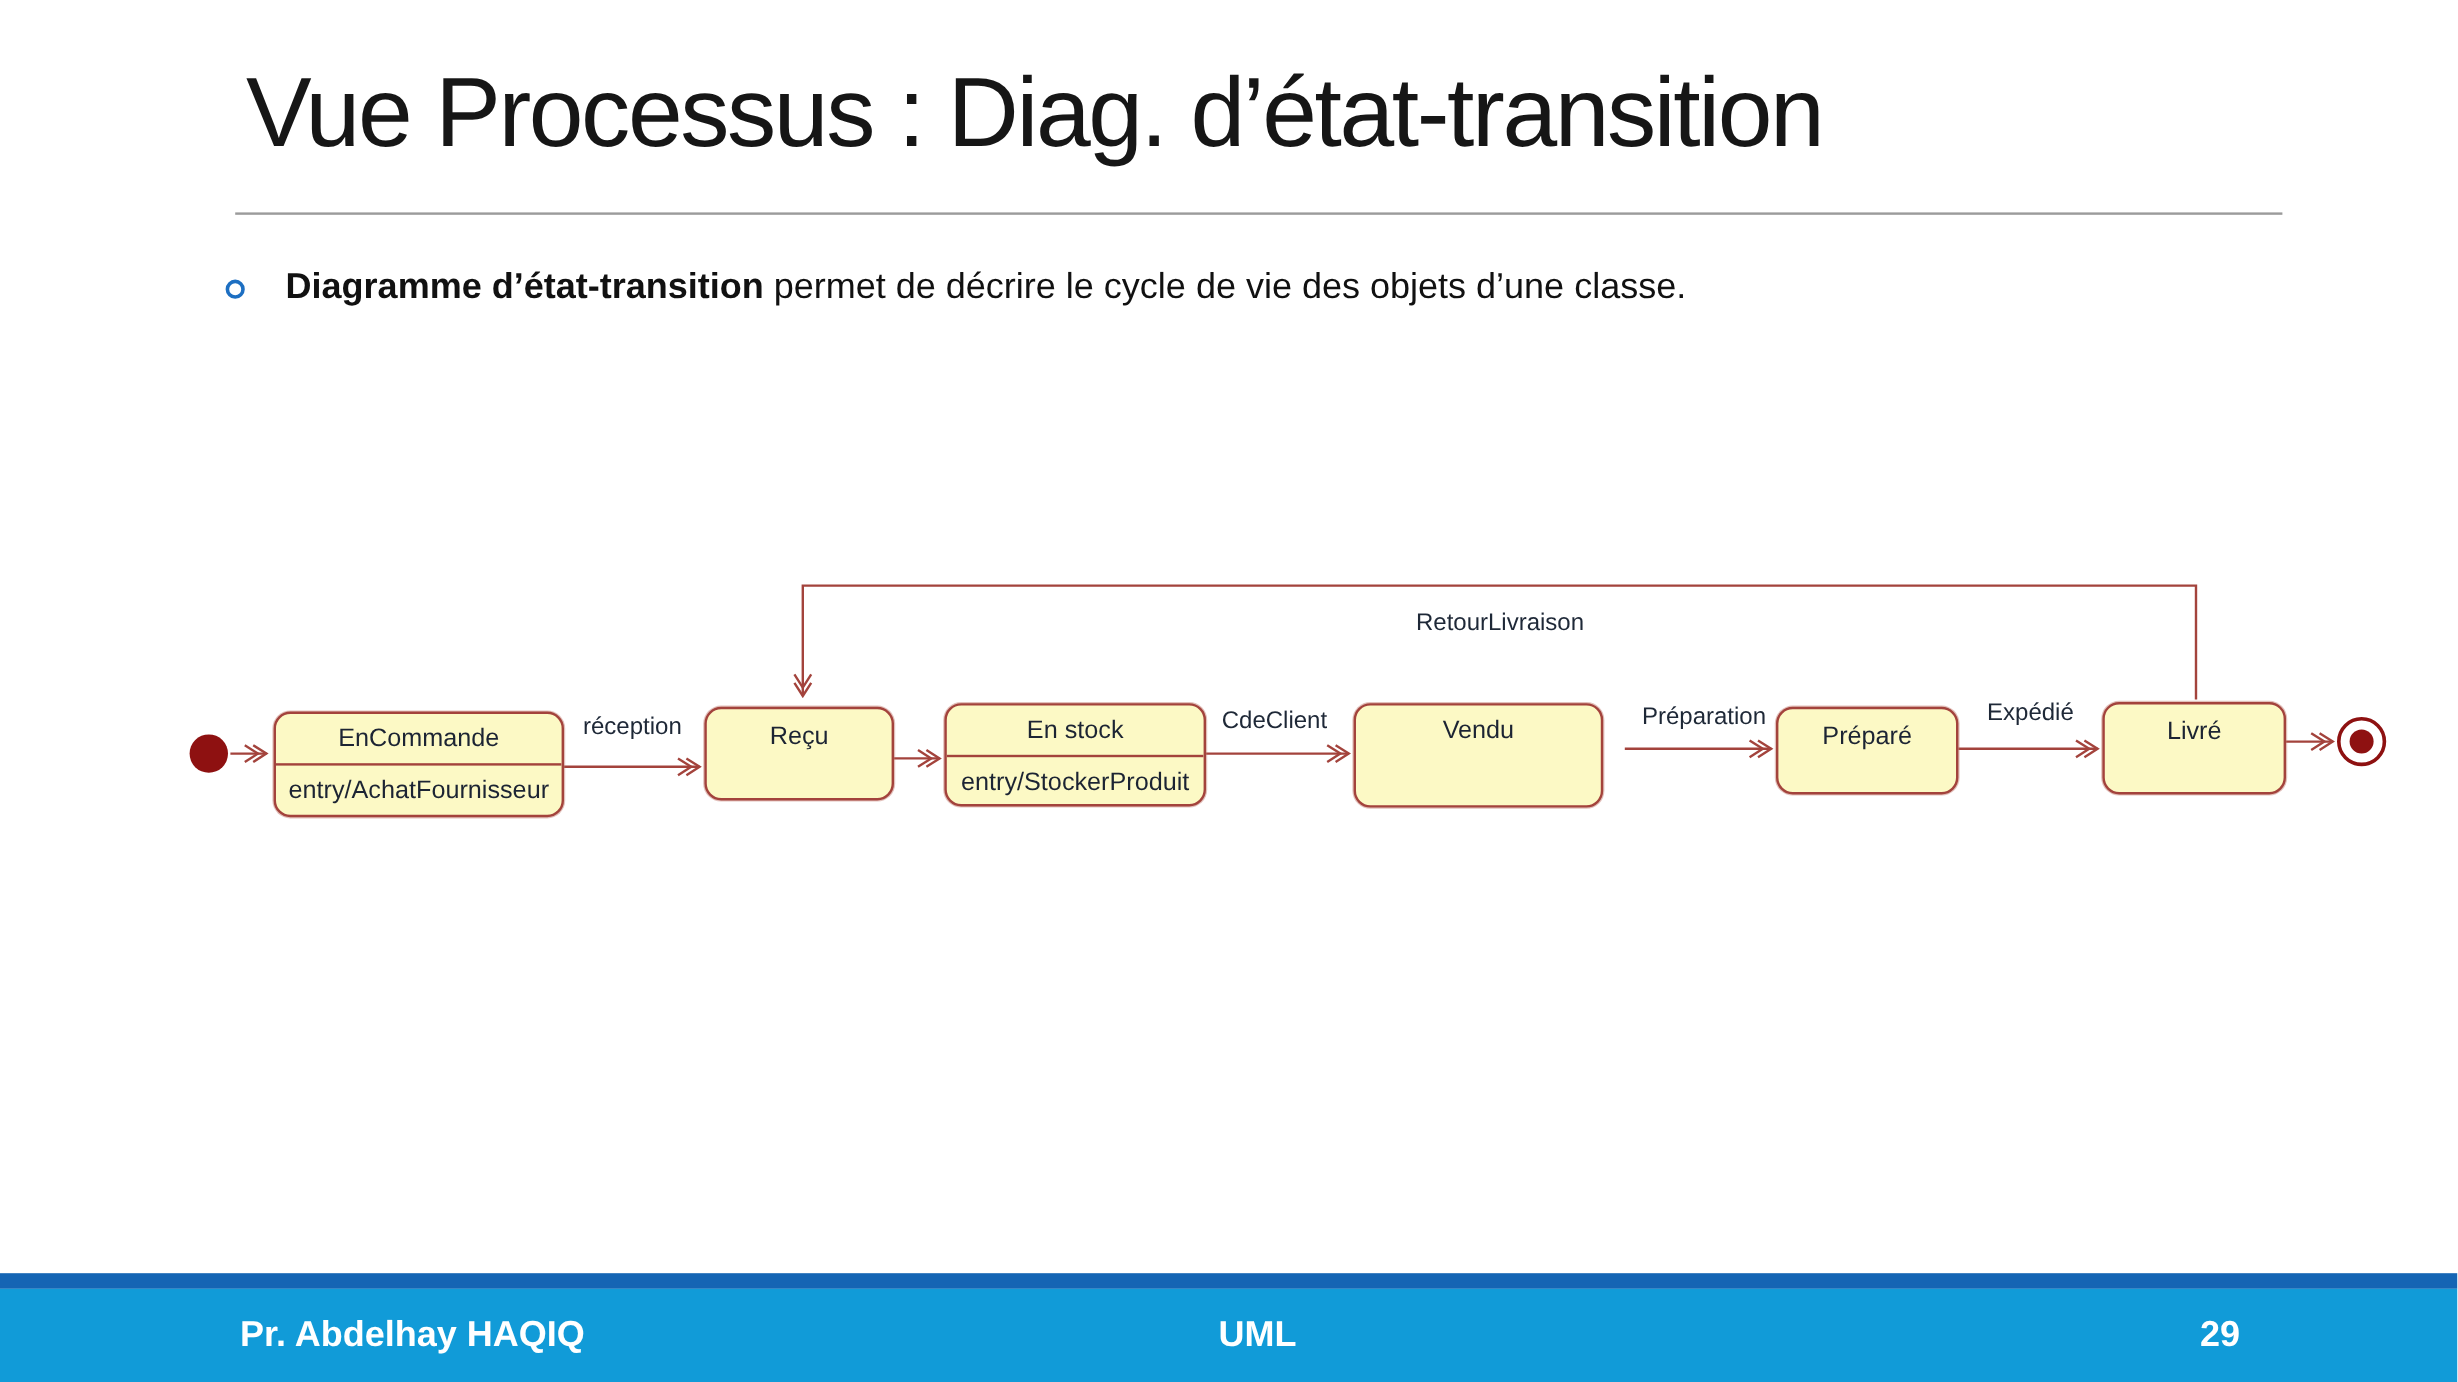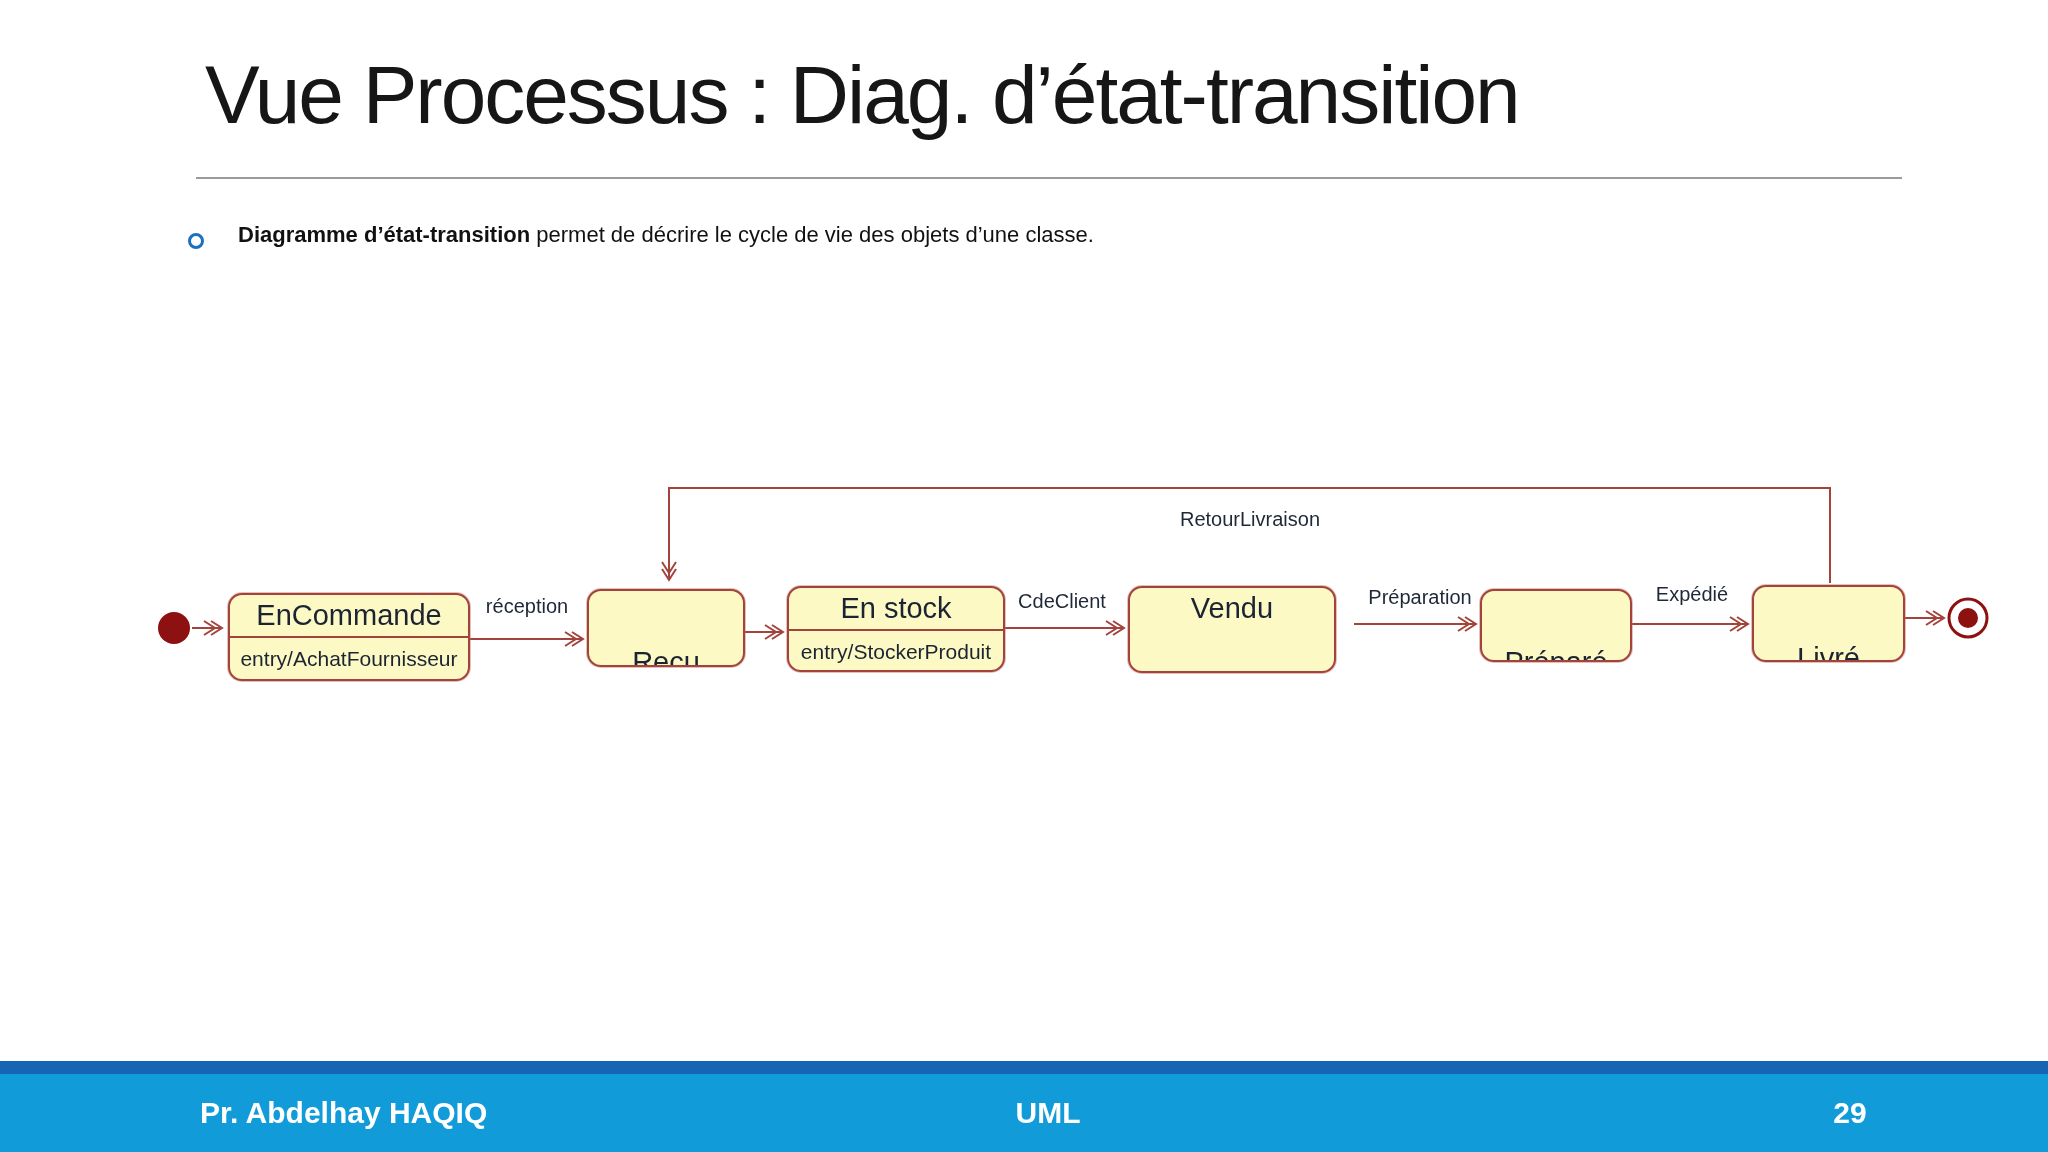--- a/index.html
+++ b/index.html
@@ -34,21 +34,21 @@
     height: 2px;
     background: #9b9b9b;
   }
 
   
   .bullet-line {
     position: absolute;
     left: 188px;
     top: 222px;
     width: 1700px;
-    font-size: 22px;
+    font-size: 30px;
     color: #111111;
     display: flex;
     align-items: flex-start;
   }
   .bullet-mark {
     display: inline-block;
     width: 16px;
     height: 16px;
     border: 3px solid #1D6FC2;
     border-radius: 50%;
@@ -74,23 +74,23 @@
     color: #1c2433;
     font-size: 22px;
     text-align: center;
     overflow: hidden;
   }
   .state-name {
     display: flex;
     align-items: center;
     justify-content: center;
     height: 41px;
-    font-size: 29px;
-  }
-  .state.simple .state-name { height: 46px; align-items: center; margin-top: 48px; }
+    font-size: 21px;
+  }
+  .state.simple .state-name { height: 46px; align-items: center; }
   .state-entry {
     border-top: 2px solid #A3433C;
     display: flex;
     align-items: center;
     justify-content: center;
     font-size: 21px;
     height: 43px;
     white-space: nowrap;
   }
   .t-label {

